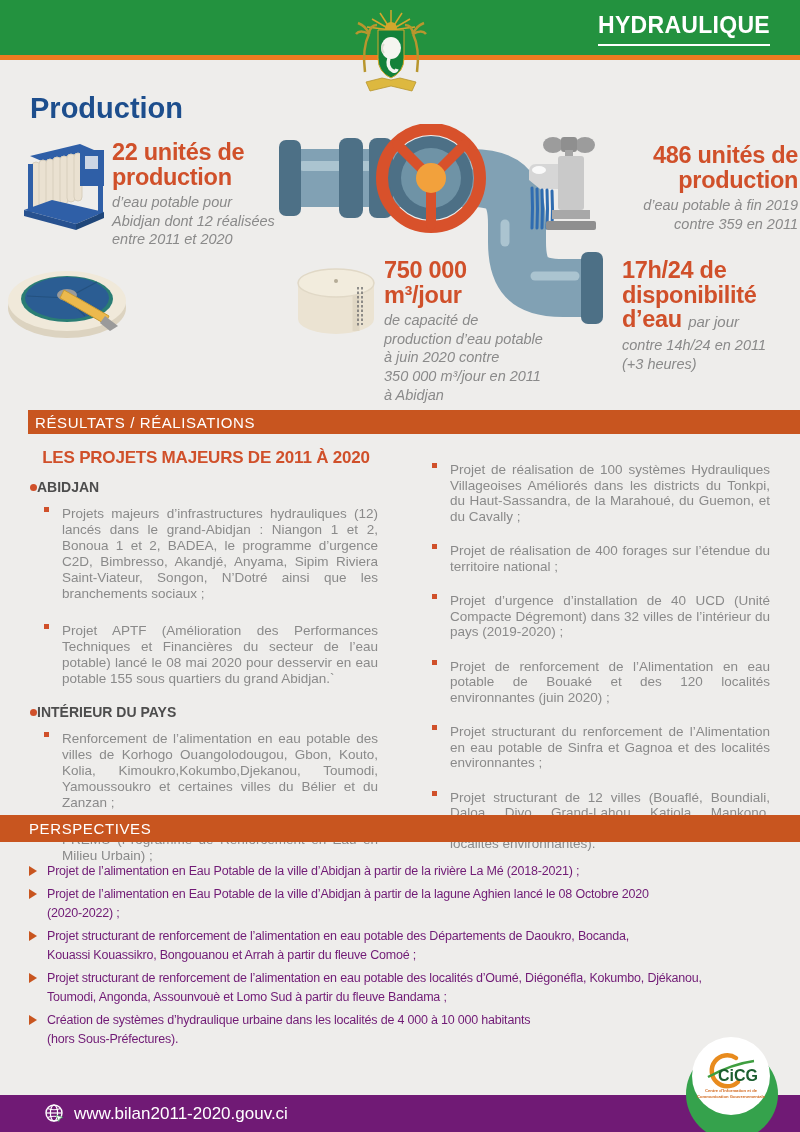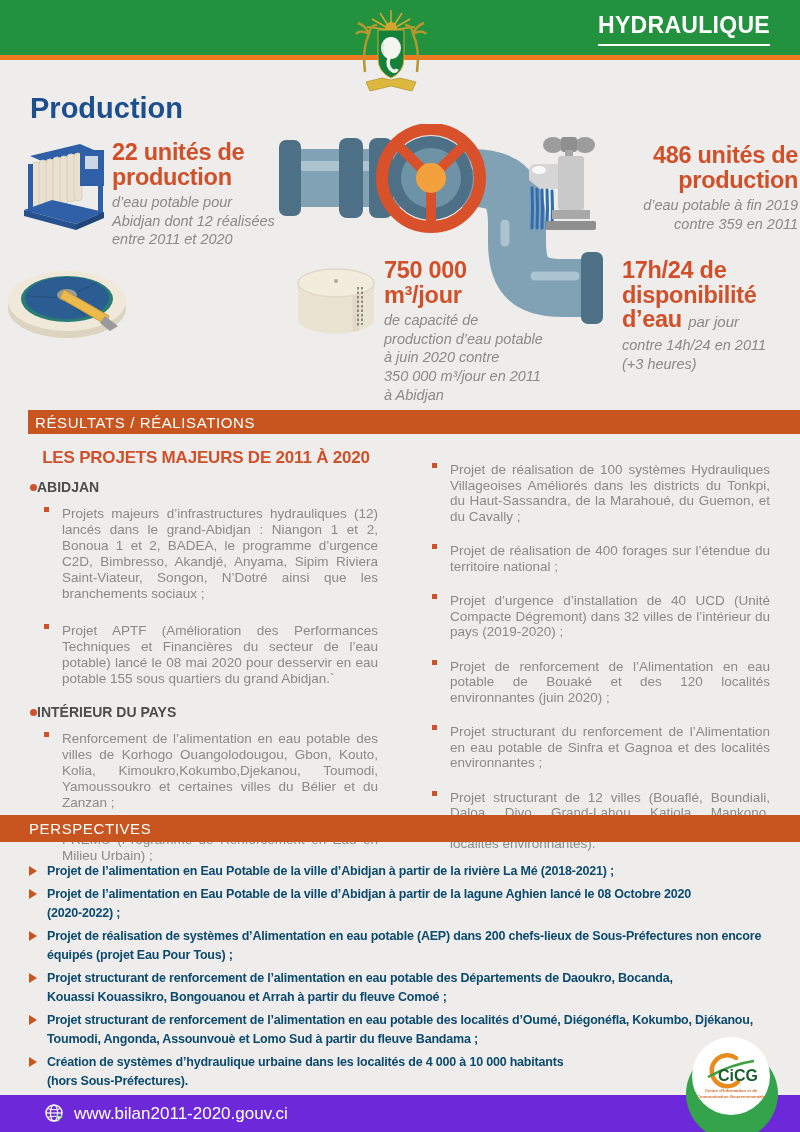--- a/index.html
+++ b/index.html
@@ -42,27 +42,27 @@
                     margin:0 0 13px 0;text-align:center;}
   .group-title{display:flex;gap:0;align-items:center;color:#4d4d4d;font-weight:bold;
                font-size:14px;margin:0 0 7px 0;text-align:left;}
   .dot{width:7px;height:7px;border-radius:50%;background:#D0502A;flex:none;}
   .sub-item{display:flex;margin:0 0 13px 14px;}
   .sub-item .sq{flex:none;width:5px;height:5px;background:#D0502A;margin:5px 9px 0 0;}
   .sub-item p{margin:4px;flex:1;}
   #col-right .sub-item{margin:0 0 11px 0;}
   
   .pers-list{position:absolute;left:29px;top:862px;width:744px;z-index:2;}
-  .pers-item{display:flex;margin-bottom:4px;color:#0c4a6e;font-weight:bold;
+  .pers-item{display:flex;margin-bottom:4px;color:#701a75;font-weight:normal;
              font-size:12.5px;line-height:19px;letter-spacing:-.2px;}
   .tri{flex:none;width:0;height:0;border-left:8px solid #C8551F;border-top:5px solid transparent;
        border-bottom:5px solid transparent;margin:4px 10px 0 0;}
   .pers-item p{margin:0;}
   
-  .footer{position:absolute;left:0;top:1095px;width:800px;height:37px;background:#6d28d9;
+  .footer{position:absolute;left:0;top:1095px;width:800px;height:37px;background:#701a75;
           display:flex;align-items:center;gap:9px;padding-left:44px;box-sizing:border-box;z-index:1;}
   .footer a{color:#fff;font-size:17px;text-decoration:none;}
   .cicg{position:absolute;left:684px;top:1028px;z-index:4;}
 </style>
 </head>
 <body>
 
 <div class="page">
 
   <div class="hdr">
@@ -285,25 +285,20 @@
       <span class="tri"></span>
       <p class="pre">Projet de l’alimentation en Eau Potable de la ville d’Abidjan à partir de la rivière La Mé (2018-2021) ;</p>
     </div>
     <div class="pers-item">
       <span class="tri"></span>
       <p class="pre">Projet de l’alimentation en Eau Potable de la ville d’Abidjan à partir de la lagune Aghien lancé le 08 Octobre 2020
 (2020-2022) ;</p>
     </div>
     <div class="pers-item">
       <span class="tri"></span>
-      <p class="pre">Projet de réalisation de systèmes d’Alimentation en eau potable (AEP) dans 200 chefs-lieux de Sous-Préfectures non encore
-équipés (projet Eau Pour Tous) ;</p>
-    </div>
-    <div class="pers-item">
-      <span class="tri"></span>
       <p class="pre">Projet structurant de renforcement de l’alimentation en eau potable des Départements de Daoukro, Bocanda,
 Kouassi Kouassikro, Bongouanou et Arrah à partir du fleuve Comoé ;</p>
     </div>
     <div class="pers-item">
       <span class="tri"></span>
       <p class="pre">Projet structurant de renforcement de l’alimentation en eau potable des localités d’Oumé, Diégonéfla, Kokumbo, Djékanou,
 Toumodi, Angonda, Assounvouè et Lomo Sud à partir du fleuve Bandama ;</p>
     </div>
     <div class="pers-item">
       <span class="tri"></span>

